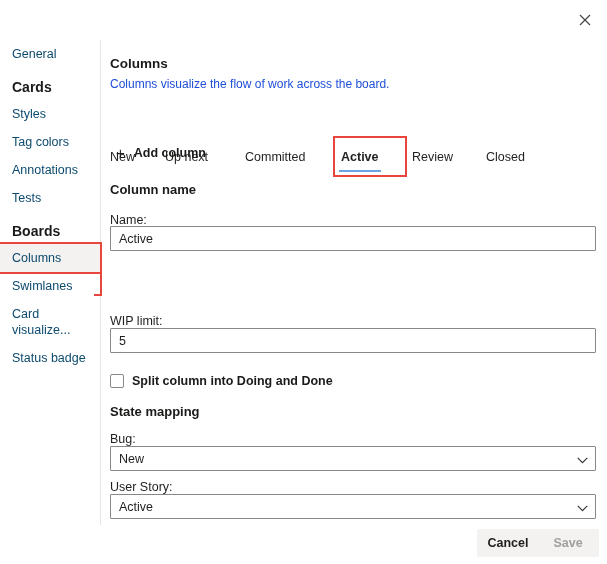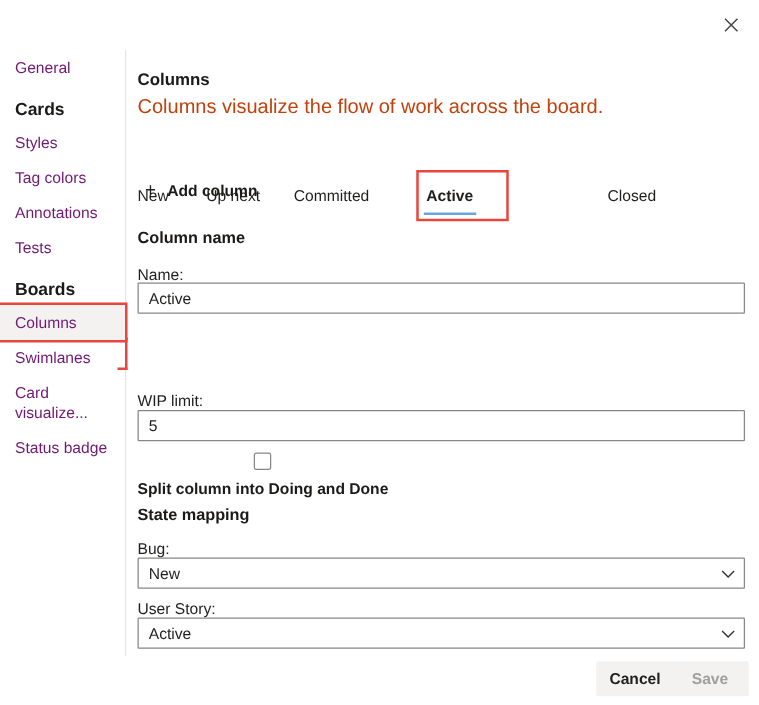--- a/index.html
+++ b/index.html
@@ -61,21 +61,21 @@
 
   
   .sidebar {
     position: absolute;
     left: 0;
     top: 40px;
     width: 100px;
   }
   .nav-item {
     font-size: 12.5px;
-    color: #701a75;
+    color: #0c4a6e;
     padding: 6px 0 6px 12px;
     line-height: 16px;
     cursor: pointer;
     position: relative;
   }
   .nav-group {
     font-size: 14px;
     font-weight: 700;
     color: #1b1a19;
     padding: 10px 0 4px 12px;
@@ -98,22 +98,22 @@
     width: 506px;
     height: 485px;
   }
   .section-title {
     font-size: 13.5px;
     font-weight: 700;
     color: #1b1a19;
     margin: 0;
   }
   .section-desc {
-    font-size: 16px;
-    color: #c2410c;
+    font-size: 12px;
+    color: #1d4ed8;
     margin: 0;
   }
 
   .columns-heading {
     position: absolute;
     left: 9px;
     top: 16px;
   }
   .columns-desc {
     position: absolute;
@@ -377,41 +377,44 @@
     <span class="add-label">Add column</span>
   </button>
 
   <div class="tabs">
     <button class="tab" style="left:5px;">
       <span>New</span>
     </button>
     <button class="tab" style="left:60px;">
       <span>Up next</span>
     </button>
-    <button class="tab" style="left:130px;text-align:right;">
+    <button class="tab" style="left:140px;text-align:right;">
       <span>Committed</span>
     </button>
     <button class="tab active" style="left:236px;">
       <span>Active</span>
       <span class="tab-underline"></span>
     </button>
+    <button class="tab" style="left:307px;">
+      <span>Review</span>
+    </button>
     <button class="tab" style="left:381px;">
       <span>Closed</span>
     </button>
     <div class="tab-highlight-box"></div>
   </div>
 
   <div class="form-section-title" style="left:9px; top:142px;">Column name</div>
   <div class="field-label" style="left:9px; top:173px;">Name:</div>
   <input class="text-input" style="top: 186px;" value="Active">
 
   <div class="field-label" style="left:9px; top:274px;">WIP limit:</div>
   <input class="text-input" style="top: 288px;" value="5">
 
-  <div class="checkbox-row" style="top:322px;flex-direction:column;">
+  <div class="checkbox-row" style="top:334px;">
     <span class="checkbox-square"></span>
     <span class="checkbox-label">Split column into Doing and Done</span>
   </div>
 
   <div class="wip-highlight-box"></div>
 
   <div class="form-section-title" style="left:9px; top:364px;">State mapping</div>
 
   <div class="field-label" style="left:9px; top:392px;">Bug:</div>
   <div class="select-wrap" style="top:406px;">

